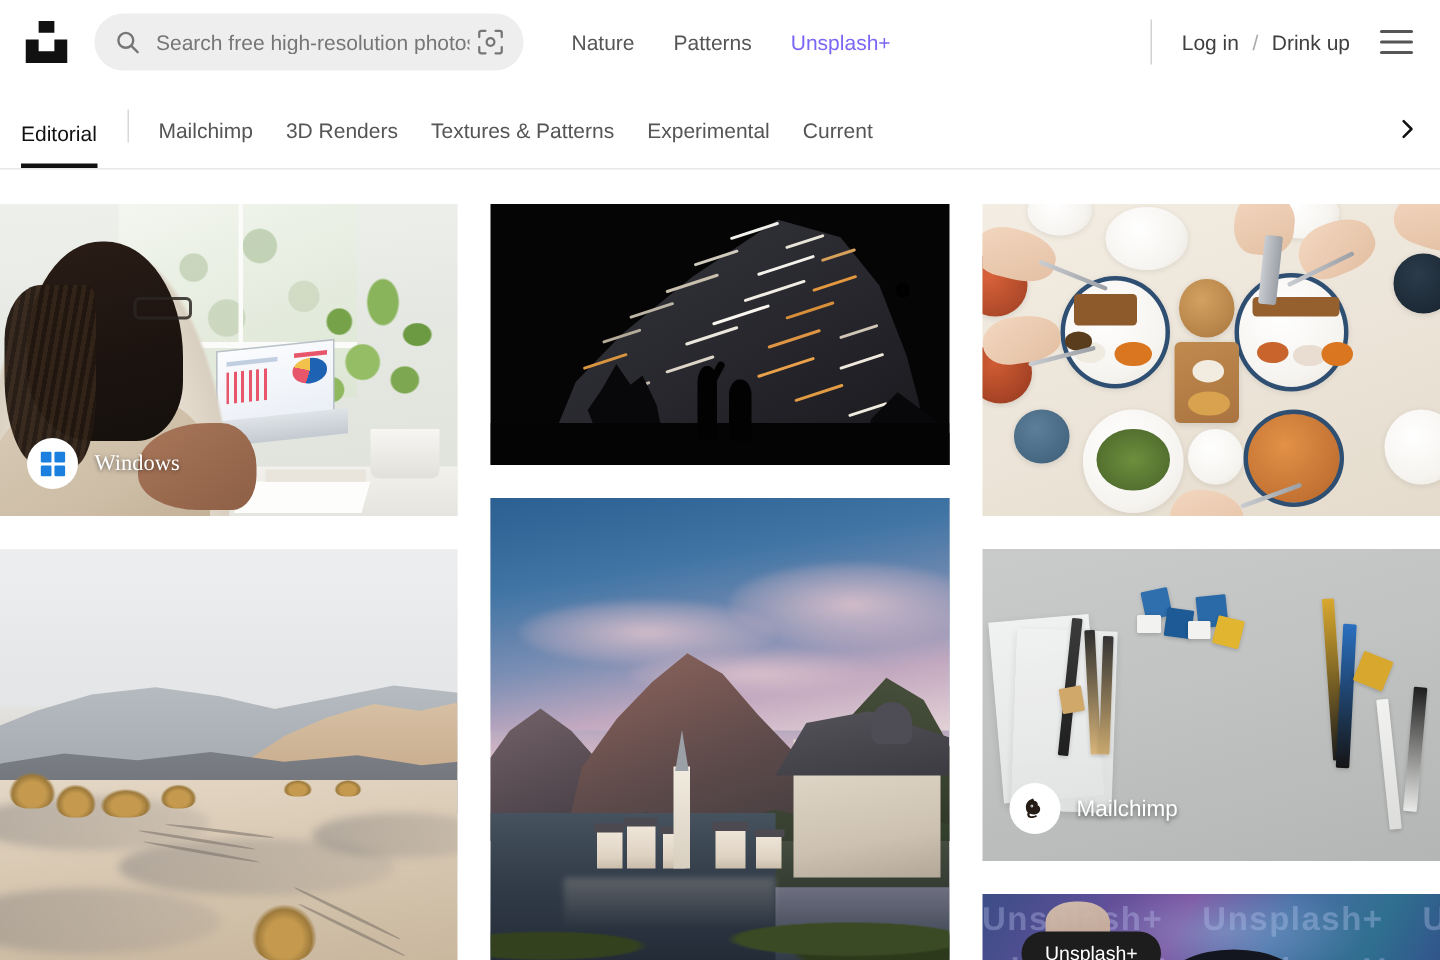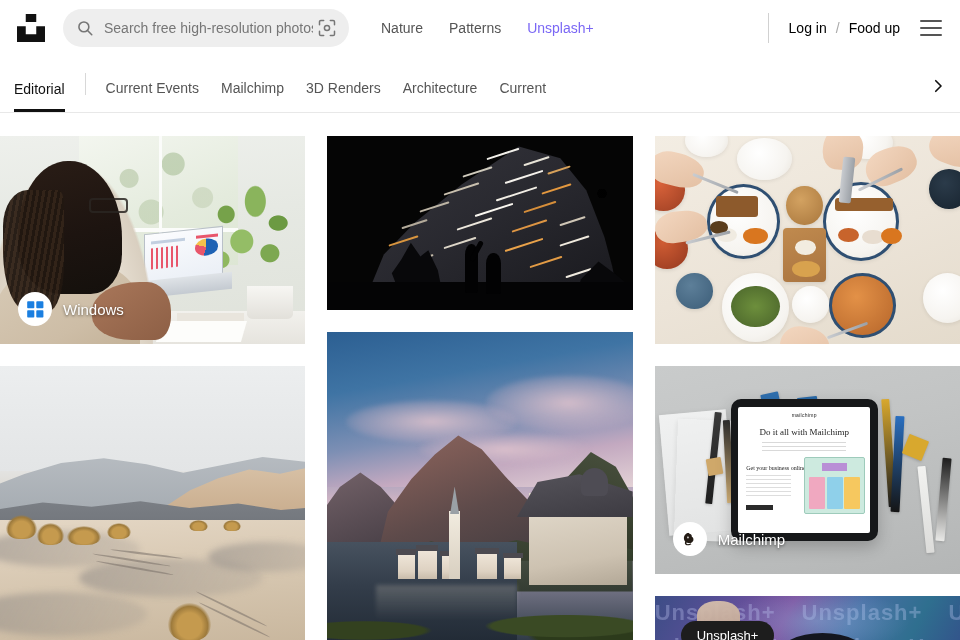--- a/index.html
+++ b/index.html
@@ -86,21 +86,21 @@
   }
 
   .header-right {
     display: flex;
     align-items: center;
     margin-left: auto;
     gap: 0;
   }
   .auth-link {
     font-size: 14px;
-    color: #000000;
+    color: #404040;
     text-decoration: none;
     cursor: pointer;
     white-space: nowrap;
   }
   .auth-sep { font-size: 14px; color: #aaa; margin: 0 9px; }
   .submit-btn {
     margin-left: 22px;
     height: 32px;
     padding: 0 14px;
     font-size: 14px;
@@ -240,21 +240,21 @@
     color: #fff;
     font-size: 13px;
     padding: 7px 16px;
     border-radius: 18px;
     z-index: 5;
     cursor: pointer;
     white-space: nowrap;
   }
 
   
-  .p-window { background: linear-gradient(175deg,#eef0ec 0%,#e6e9e3 40%,#dfe2da 100%); }
+  .p-window { background: linear-gradient(175deg,#eef0ec 0%,#e6e9e3 40%,#dfe2da 100%); font-family: Liberation Serif, serif; }
   .p-window .win-frame {
     position:absolute; left:26%; top:0; width:52%; height:62%;
     background: linear-gradient(160deg,#f3f6ef,#e4ebdd 60%,#dde6d4);
   }
   .p-window .win-mullion-v { position:absolute; left:52%; top:0; width:3px; height:62%; background:#fbfcfa; }
   .p-window .win-mullion-h { position:absolute; left:26%; top:44%; width:52%; height:4px; background:#fbfcfa; }
   .p-window .foliage-bg { position:absolute; left:28%; top:2%; width:48%; height:46%;
     background: radial-gradient(circle at 30% 40%, rgba(190,205,175,.75) 0 9px, transparent 10px),
                 radial-gradient(circle at 60% 25%, rgba(178,198,162,.7) 0 11px, transparent 12px),
                 radial-gradient(circle at 80% 60%, rgba(200,212,186,.7) 0 10px, transparent 11px),
@@ -660,50 +660,50 @@
   <nav class="nav-main">
     <a class="nav-link">Nature</a>
     <a class="nav-link">Patterns</a>
     <a class="nav-link plus">Unsplash+</a>
   </nav>
 
   <div class="header-right">
     <span class="divider-v"></span>
     <a class="auth-link">Log in</a>
     <span class="auth-sep">/</span>
-    <a class="auth-link">Food up</a>
+    <a class="auth-link">Drink up</a>
     <div class="hamburger">
       <span></span>
         <span></span>
         <span></span>
     </div>
   </div>
 </header>
 
 <nav class="catbar">
 
   <div class="cat-primary">
     <div class="lbl">Editorial</div>
     <div class="underline"></div>
   </div>
 
   <span class="cat-sep"></span>
 
   <div class="cat-list">
     <div class="cat-item">
-      <span class="lbl">Current Events</span>
-    </div>
-    <div class="cat-item">
       <span class="lbl">Mailchimp</span>
     </div>
     <div class="cat-item">
       <span class="lbl">3D Renders</span>
     </div>
     <div class="cat-item">
-      <span class="lbl">Architecture</span>
+      <span class="lbl">Textures &amp; Patterns</span>
+    </div>
+    <div class="cat-item">
+      <span class="lbl">Experimental</span>
     </div>
     <div class="cat-item">
       <span class="lbl">Current</span>
     </div>
   </div>
 
   <div class="cat-arrow">
     <svg viewBox="0 0 24 24" width="18" height="18" fill="none" stroke="currentColor" stroke-width="2.2" stroke-linecap="round" stroke-linejoin="round">
       <polyline points="9,5 16,12 9,19"></polyline>
     </svg>
@@ -904,40 +904,20 @@
         <div class="pencil" style="left:18%;top:22%;width:2.2%;height:44%;background:linear-gradient(180deg,#3b3b3b,#1f1f1f);transform:rotate(6deg)"></div>
         <div class="pencil" style="left:23%;top:26%;width:2.4%;height:40%;background:linear-gradient(180deg,#2e2e2e,#d8b57a);transform:rotate(-3deg)"></div>
         <div class="pencil" style="left:26%;top:28%;width:2.2%;height:38%;background:linear-gradient(180deg,#343434,#c9a86e);transform:rotate(2deg)"></div>
         <div class="eraser" style="left:17%;top:44%;width:5%;height:8%;transform:rotate(-10deg);background:#cfa86a"></div>
         <div class="sticky" style="left:35%;top:13%;width:6%;height:9%;background:#2f6fae;transform:rotate(-12deg)"></div>
         <div class="sticky" style="left:40%;top:19%;width:6%;height:9%;background:#1e5a96;transform:rotate(8deg)"></div>
         <div class="sticky" style="left:47%;top:15%;width:6.5%;height:10%;background:#2a6aa8;transform:rotate(-6deg)"></div>
         <div class="sticky" style="left:51%;top:22%;width:6%;height:9%;background:#e2b531;transform:rotate(14deg)"></div>
         <div class="eraser" style="left:34%;top:21%;width:5%;height:6%"></div>
         <div class="eraser" style="left:45%;top:23%;width:5%;height:6%"></div>
-        <div class="tablet">
-          <div class="screen">
-            <div class="scr-topbar">
-                <span class="scr-logo">mailchimp</span>
-              </div>
-            <div class="scr-h1">Do it all with Mailchimp</div>
-            <div class="scr-sub"></div>
-            <div class="scr-h2">Get your business online</div>
-            <div class="scr-body"></div>
-            <div class="scr-btn"></div>
-            <div class="scr-card">
-              <div class="hdr"></div>
-              <div class="tiles">
-                <div class="tile" style="background:#f0a8c0"></div>
-                <div class="tile" style="background:#8fd0ea"></div>
-                <div class="tile" style="background:#f6c85f"></div>
-              </div>
-            </div>
-          </div>
-        </div>
         <div class="pencil" style="right:22%;top:16%;width:2.6%;height:52%;background:linear-gradient(180deg,#d8a82e,#1d1d1d);transform:rotate(-4deg)"></div>
         <div class="pencil" style="right:19%;top:24%;width:2.8%;height:46%;background:linear-gradient(180deg,#2a6fc0,#151515);transform:rotate(3deg)"></div>
         <div class="sticky" style="right:11%;top:34%;width:7%;height:10%;background:#d8a82e;transform:rotate(22deg)"></div>
         <div class="pencil" style="right:10%;top:48%;width:2.6%;height:42%;background:linear-gradient(180deg,#f2f2f0,#dcdcda);transform:rotate(-6deg)"></div>
         <div class="pencil" style="right:4%;top:44%;width:2.8%;height:40%;background:linear-gradient(180deg,#1d1d1d,#e9e9e7);transform:rotate(5deg)"></div>
       </div>
       <figcaption class="brand-badge">
         <span class="circle">
           <svg viewBox="0 0 24 24" width="21" height="21" aria-hidden="true">
             <circle cx="12" cy="12" r="11" fill="#fff"></circle>

